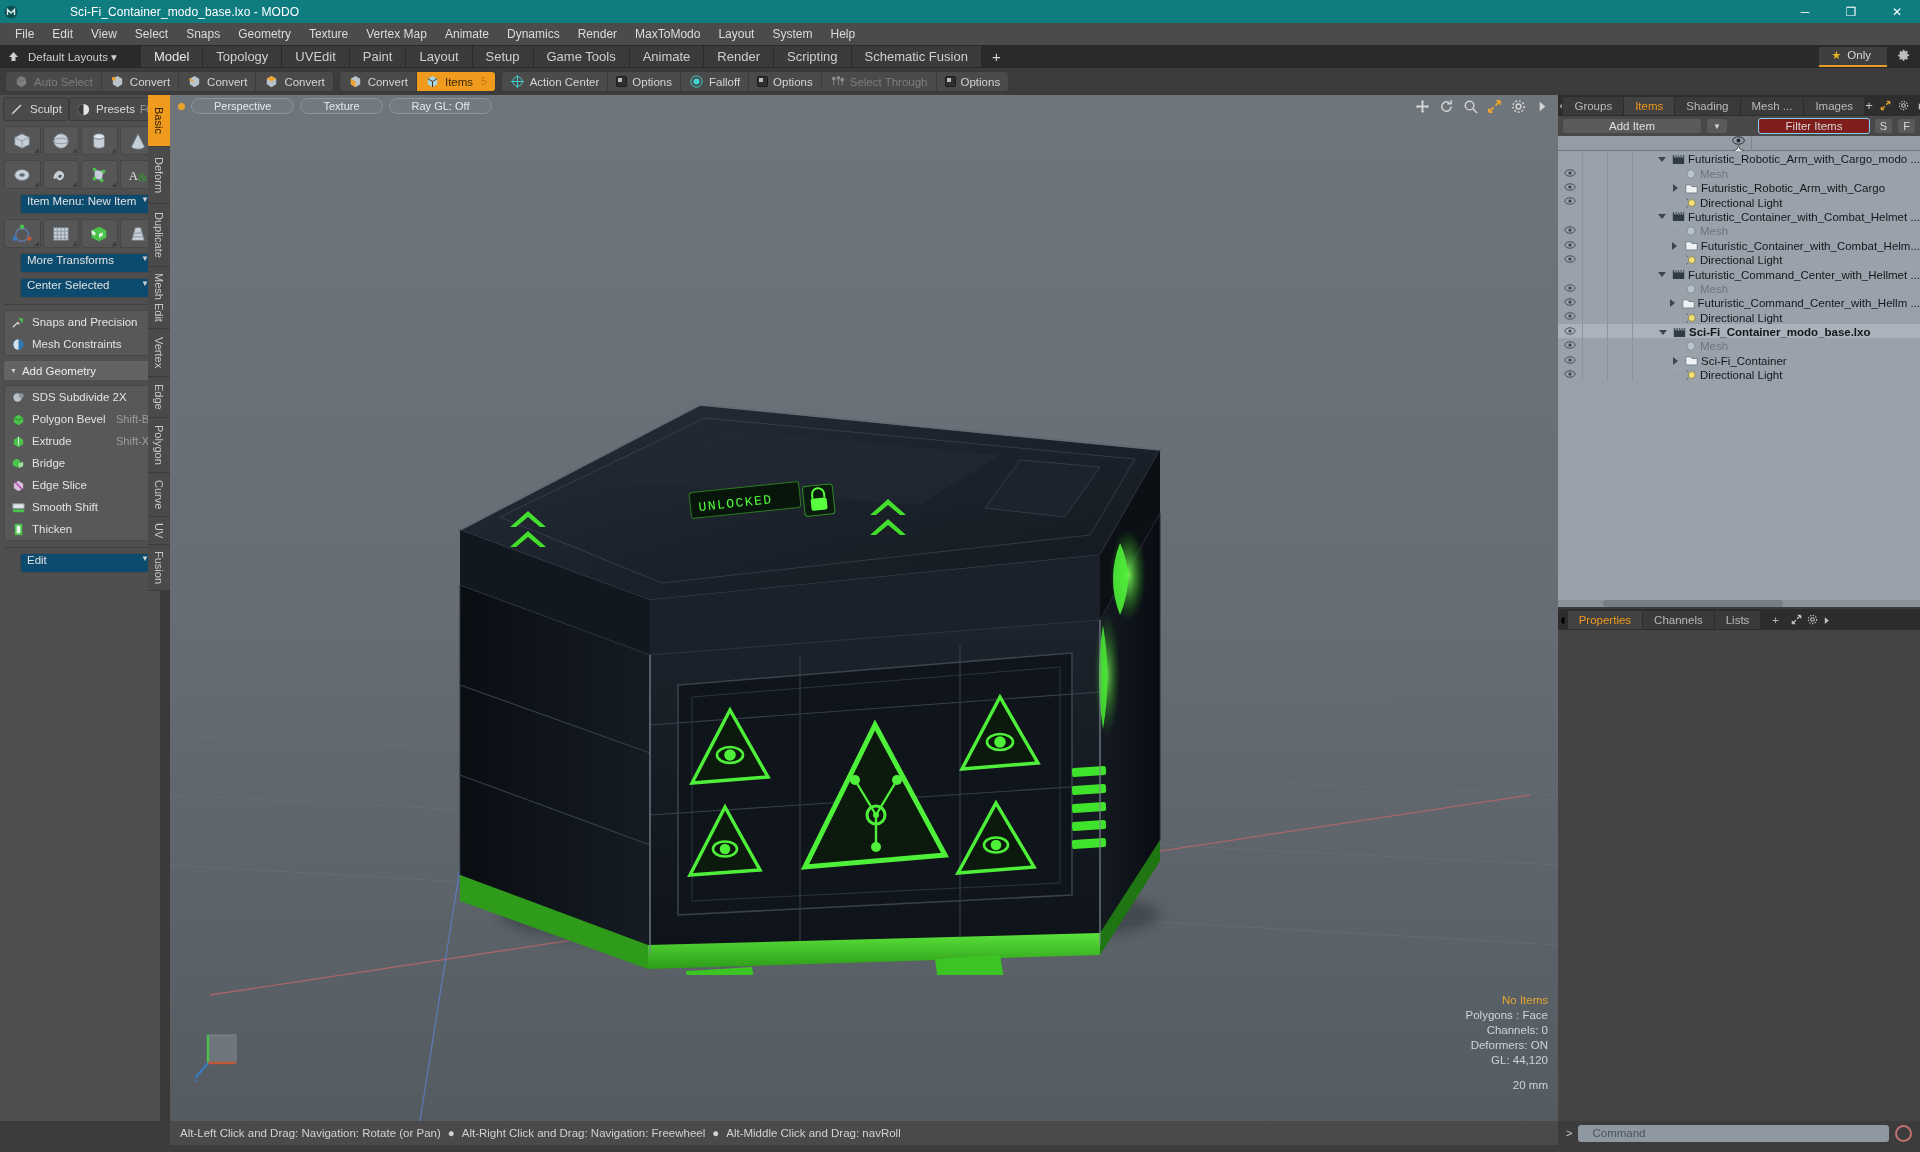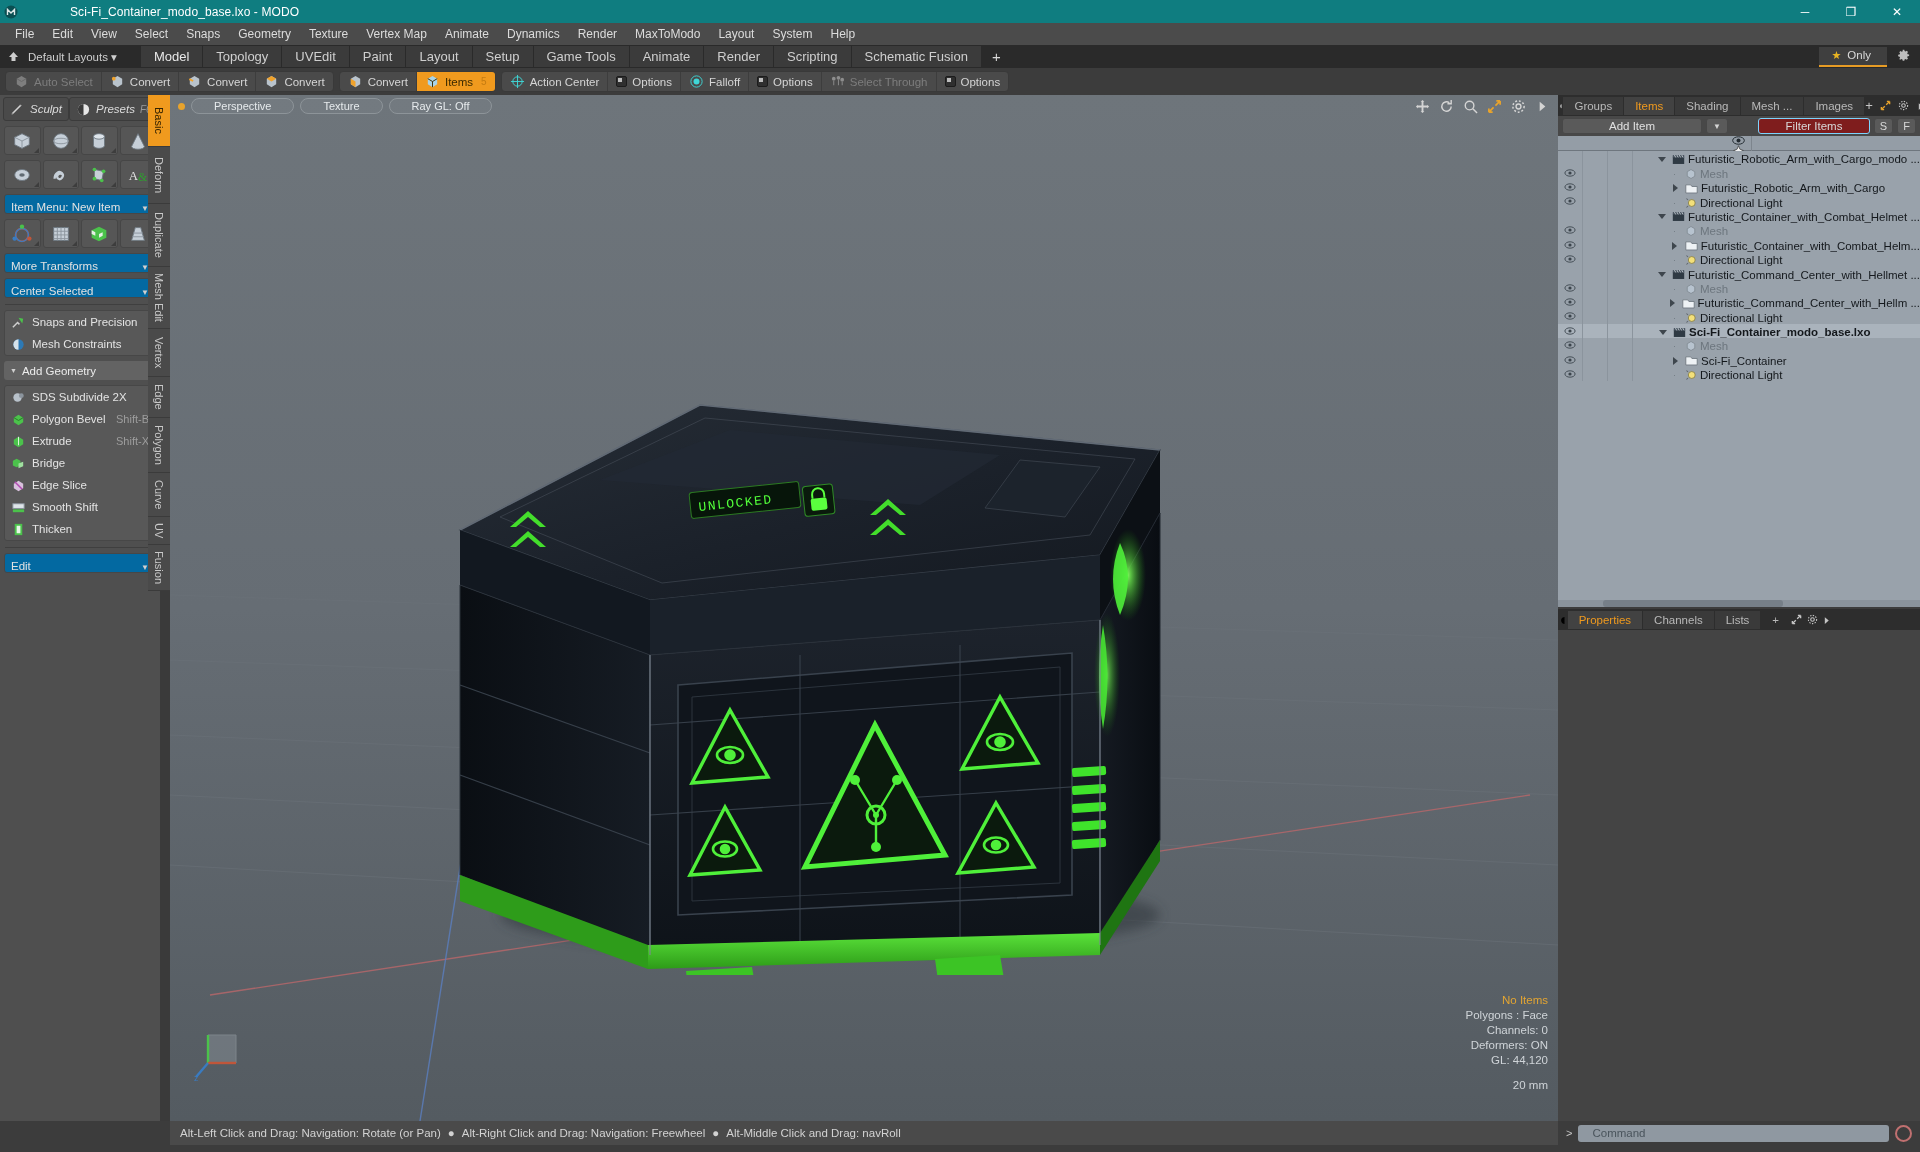--- a/index.html
+++ b/index.html
@@ -50,31 +50,31 @@
   .mbitem.dis{ color:#7d7d7d; }
   .mbitem.on{ background:#f09a1e; color:#3a2a00; }
   .mbitem .cnt{ color:#c47b11; font-size:10px; margin-left:3px; }
   .sqico{ width:11px; height:11px; border-radius:2px; background:#2f2f2f; border:1px solid #1c1c1c;
     position:relative; }
   .sqico:after{ content:''; position:absolute; left:1px; top:1px; width:4px; height:4px;
     background:#bdbdbd; }
 
   
   #leftpanel{ position:absolute; left:0; top:95px; width:160px; height:1030px; background:#4f4f4f; }
-  #sculptrow{ display:flex; height:24px; margin:2px 3px 3px 3px;font-style:italic; }
+  #sculptrow{ display:flex; height:24px; margin:2px 3px 3px 3px; }
   #sculptrow .sc{ flex:1; display:flex; align-items:center; gap:5px; background:#4a4a4a;
     border:1px solid #3b3b3b; border-radius:3px; color:#dcdcdc; font-size:11.5px; padding:0 6px; }
   #sculptrow .sc .k{ margin-left:auto; color:#9a9a9a; font-size:10px; }
   .toolgrid{ display:flex; margin:5px 4px 0 4px; gap:2px; }
   .tgcell{ flex:1; height:29px; background:#565656; border:1px solid #464646; border-radius:3px;
     display:flex; align-items:center; justify-content:center; position:relative; }
   .tgcell .corner{ position:absolute; right:1px; bottom:1px; width:0; height:0;
     border-left:5px solid transparent; border-bottom:5px solid #3d3d3d; }
-  .ddrow{ margin:5px 4px 0 4px; height:20px; background:#0369a1; border:1px solid #474747;
-    border-radius:3px; display:flex; align-items:flex-end; padding:0 6px; color:#e2e2e2; font-size:11.5px;}
+  .ddrow{ margin:5px 4px 0 20px; height:20px; background:#0c4a6e; border:1px solid #474747;
+    border-radius:3px; display:flex; align-items:flex-start; padding:0 6px; color:#e2e2e2; font-size:11.5px;}
   .ddrow .arrow{ margin-left:auto; font-size:8px; color:#cfcfcf; }
   .sep{ height:1px; background:#3f3f3f; margin:6px 5px 0 5px;}
   .boxgrp{ margin:5px 4px 0 4px; background:#585858; border:1px solid #474747; border-radius:3px;}
   .boxrow{ display:flex; align-items:center; gap:6px; height:22px; padding:0 6px;
     color:#e3e3e3; font-size:11.5px; position:relative; }
   .boxrow .sk{ margin-left:auto; color:#9d9d9d; font-size:11px; }
   .boxrow .dot{ position:absolute; right:3px; bottom:2px; width:4px; height:4px; border:1px solid #8d8d8d;}
   .sectionhdr{ margin:5px 4px 0 4px; height:19px; background:#636363; border-radius:3px;
     display:flex; align-items:center; gap:5px; padding:0 6px; color:#ececec; font-size:11.5px;}
   .sectionhdr .tri{ font-size:7px; color:#cfcfcf; }

